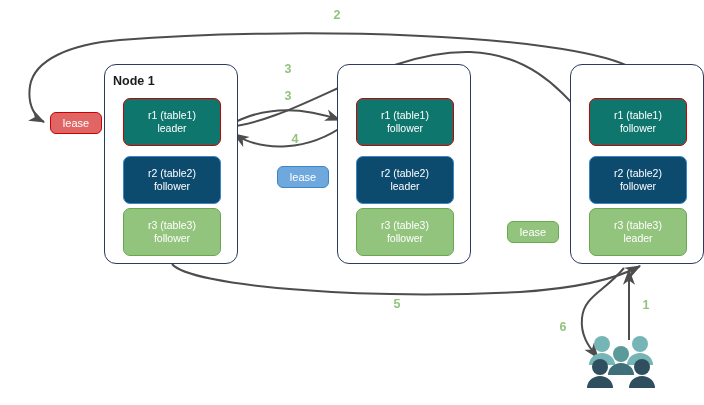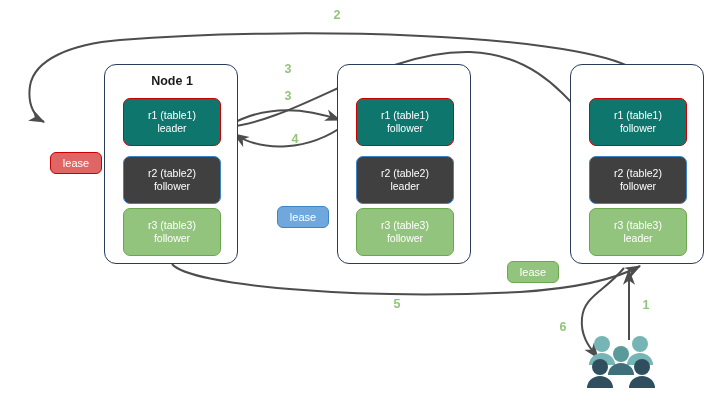--- a/index.html
+++ b/index.html
@@ -29,24 +29,23 @@
   }
   .node-box {
     position: absolute;
     background: #ffffff;
     border: 1.4px solid #2a3b5c;
     border-radius: 12px;
     box-sizing: border-box;
   }
   .node-title {
     position: absolute;
-    left: 2px;
+    left: 8px;
     right: 0;
     top: 9px;
-    text-align: center;
     font-size: 12.5px;
     font-weight: bold;
     color: #1b1b1b;
   }
   .replica {
     position: absolute;
     left: 18px;
     width: 98px;
     height: 48px;
     border-radius: 7px;
@@ -54,38 +53,37 @@
     display: flex;
     flex-direction: column;
     align-items: center;
     justify-content: center;
     color: #ffffff;
     font-size: 10.5px;
     line-height: 13px;
     text-align: center;
   }
   .rep-red   { background: #0f766e; border: 1.4px solid #cc0000; }
-  .rep-blue  { background: #404040; border: 1.4px solid #3d85c6; }
+  .rep-blue  { background: #0c4a6e; border: 1.4px solid #3d85c6; }
   .rep-green { background: #93c47d; border: 1.4px solid #6aa84f; }
   .rep-r1 { top: 33px; }
   .rep-r2 { top: 91px; }
   .rep-r3 { top: 143px; }
 
   .lease {
     position: absolute;
     border-radius: 6px;
     box-sizing: border-box;
     display: flex;
     align-items: center;
     justify-content: center;
     color: #ffffff;
     font-size: 11px;
     height: 22px;
     width: 52px;
-    margin-top: 40px;
   }
   .lease-red   { background: #e06666; border: 1.4px solid #cc0000; }
   .lease-blue  { background: #6fa8dc; border: 1.4px solid #3d85c6; }
   .lease-green { background: #93c47d; border: 1.4px solid #6aa84f; }
 
   .step-label {
     position: absolute;
     font-size: 12.5px;
     font-weight: bold;
     color: #93c47d;

